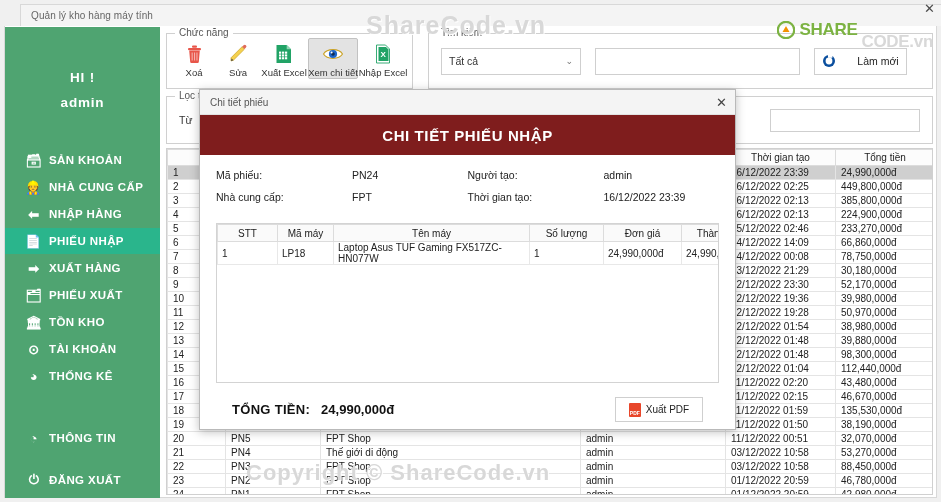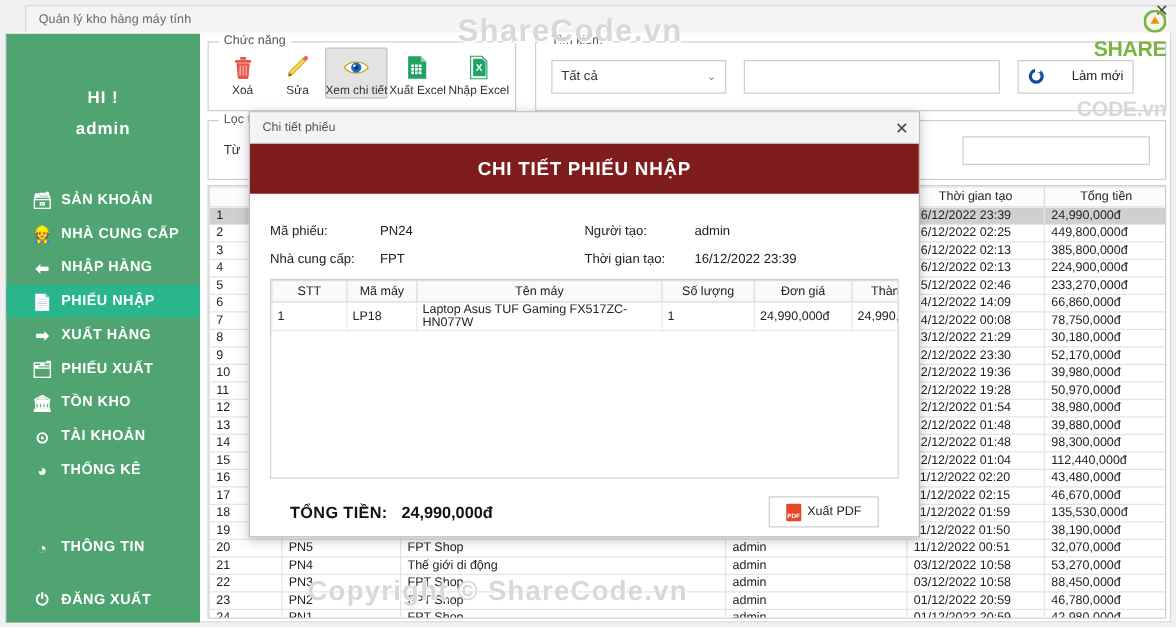--- a/index.html
+++ b/index.html
@@ -132,21 +132,21 @@
   
   .wm {
     position: absolute; color: #d8d8d8; font-weight: bold;
     letter-spacing: 1px; pointer-events: none; user-select: none;
     text-shadow: 1px 1px 0 #ffffff;
   }
   #wm-top { left: 366px; top: 11px; font-size: 25px; z-index: 3; }
   #wm-bottom { left: 246px; top: 460px; font-size: 22px; z-index: 6; text-align: right; }
   #brand {
     position: absolute; right: 8px; top: 8px; z-index: 7;
-    display: flex; align-items: flex-end; gap: 4px; flex-direction: column;
+    display: flex; align-items: center; gap: 4px;
   }
   #brand .bt1 { font-size: 17px; font-weight: bold; color: #7cb342; letter-spacing: -.3px; }
   #brand .bt2 { font-size: 17px; font-weight: bold; color: #d8d8d8; letter-spacing: -.3px; margin-top: 24px; }
 
   
   .modal {
     position: absolute; left: 199px; top: 89px; width: 537px; height: 341px;
     background: #ffffff; border: 1px solid #b9b9b9;
     box-shadow: 0 2px 9px rgba(0,0,0,.25);
     z-index: 10;
@@ -158,21 +158,21 @@
   .modal-bar .mtitle { font-size: 10px; color: #555; }
   .modal-bar .mclose { margin-left: auto; font-size: 13px; color: #444; line-height: 1; }
   .modal-head {
     height: 40px; background: #7f1d1d; color: #fff;
     display: flex; align-items: center; justify-content: center;
     font-size: 15px; font-weight: bold; letter-spacing: .6px;
   }
   .modal-body { padding: 14px 16px 0 16px; }
   .info-grid { display: flex; font-size: 10.5px; color: #222; }
   .info-col { width: 50%; }
-  .info-row { display: flex; height: 22px; align-items: flex-end; }
+  .info-row { display: flex; height: 22px; align-items: flex-start; gap: 48px; }
   .info-row .k { width: 88px; color: #222; }
   .info-row .v { color: #222; }
 
   .dtl-wrap {
     margin-top: 10px; height: 160px; border: 1px solid #d3d3d3;
     background: #fff; overflow: hidden;
   }
   .dtl { width: 100%; border-collapse: collapse; table-layout: fixed; font-size: 10px; }
   .dtl th {
     background: #fafafa; border: 1px solid #dcdcdc; height: 17px;
@@ -296,32 +296,20 @@
 
       <div class="tb-btn">
         <span class="tbi">
           <svg width="20" height="20" viewBox="0 0 20 20">
             <path d="M3 17 L5.4 16.2 L16.5 5.1 L14.1 2.7 L3 13.8 Z" fill="#f5d14e" stroke="#c9a227" stroke-width=".7"></path>
             <path d="M14.1 2.7 L16.5 5.1 L18 3.6 A1.7 1.7 0 0 0 15.6 1.2 Z" fill="#e06c5a"></path>
             <path d="M3 17 L5.4 16.2 L3.6 14.4 Z" fill="#4a4a4a"></path>
           </svg>
         </span>
         <span class="tbl">Sửa</span>
-      </div>
-
-      <div class="tb-btn wide selected">
-        <span class="tbi">
-          <svg width="22" height="18" viewBox="0 0 22 18">
-            <path d="M1.5 9 C5 3.2 17 3.2 20.5 9 C17 14.8 5 14.8 1.5 9 Z" fill="#fff" stroke="#c9a227" stroke-width="1.1"></path>
-            <circle cx="11" cy="9" r="4.1" fill="#1d66c9"></circle>
-            <circle cx="11" cy="9" r="1.8" fill="#0d2a52"></circle>
-            <circle cx="9.6" cy="7.5" r="1" fill="#fff"></circle>
-          </svg>
-        </span>
-        <span class="tbl">Xem chi tiết</span>
       </div>
 
       <div class="tb-btn wide">
         <span class="tbi">
           <svg width="18" height="20" viewBox="0 0 18 20">
             <path d="M1.5 1 h10.2 l4.3 4.3 V19 h-14.5 Z" fill="#21a366"></path>
             <path d="M11.7 1 v4.3 h4.3 Z" fill="#8fd6b4"></path>
             <g fill="#fff">
               <rect x="4" y="7.6" width="2.2" height="2.1"></rect>
                 <rect x="7" y="7.6" width="2.2" height="2.1"></rect>
@@ -329,20 +317,32 @@
               <rect x="4" y="10.4" width="2.2" height="2.1"></rect>
                 <rect x="7" y="10.4" width="2.2" height="2.1"></rect>
                 <rect x="10" y="10.4" width="2.2" height="2.1"></rect>
               <rect x="4" y="13.2" width="2.2" height="2.1"></rect>
                 <rect x="7" y="13.2" width="2.2" height="2.1"></rect>
                 <rect x="10" y="13.2" width="2.2" height="2.1"></rect>
             </g>
           </svg>
         </span>
         <span class="tbl">Xuất Excel</span>
+      </div>
+
+      <div class="tb-btn wide selected">
+        <span class="tbi">
+          <svg width="22" height="18" viewBox="0 0 22 18">
+            <path d="M1.5 9 C5 3.2 17 3.2 20.5 9 C17 14.8 5 14.8 1.5 9 Z" fill="#fff" stroke="#c9a227" stroke-width="1.1"></path>
+            <circle cx="11" cy="9" r="4.1" fill="#1d66c9"></circle>
+            <circle cx="11" cy="9" r="1.8" fill="#0d2a52"></circle>
+            <circle cx="9.6" cy="7.5" r="1" fill="#fff"></circle>
+          </svg>
+        </span>
+        <span class="tbl">Xem chi tiết</span>
       </div>
 
       <div class="tb-btn wide">
         <span class="tbi">
           <svg width="18" height="20" viewBox="0 0 18 20">
             <path d="M2.5 1 h9 l4 4 V19 h-13 Z" fill="#fff" stroke="#21a366" stroke-width=".9"></path>
             <path d="M4.5 3 h7.5 l2.5 2.5 V17 h-10 Z" fill="#21a366"></path>
             <text x="9.2" y="13" font-size="8" font-weight="bold" fill="#fff" text-anchor="middle" font-family="Liberation Sans, sans-serif">X</text>
           </svg>
         </span>

